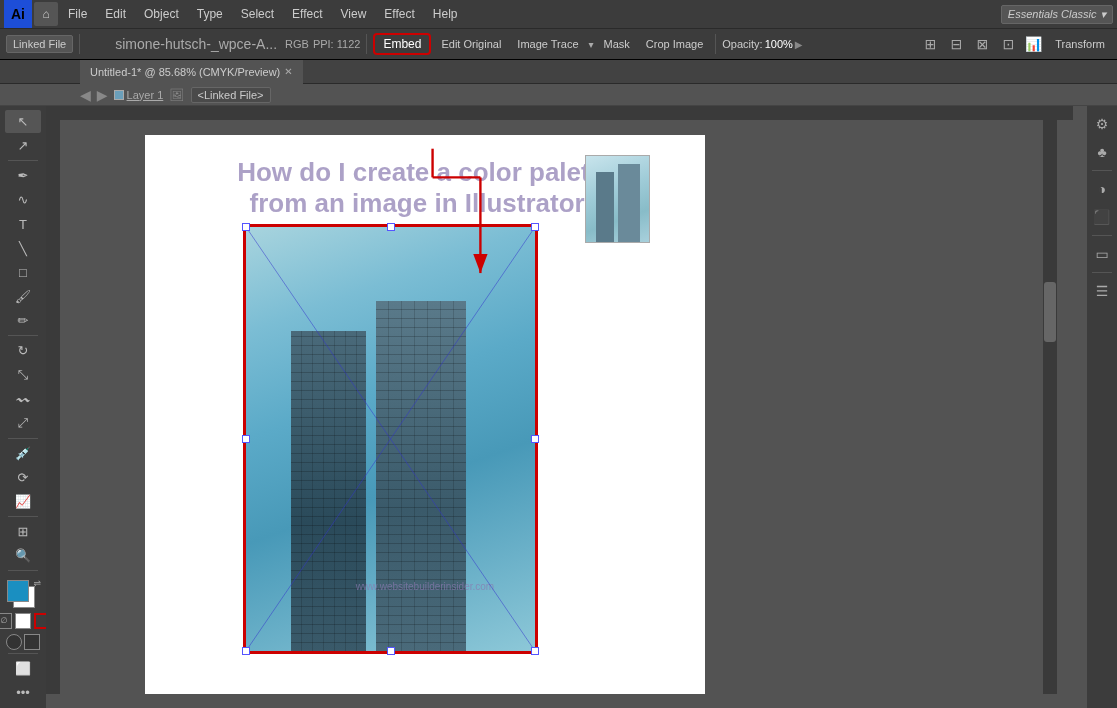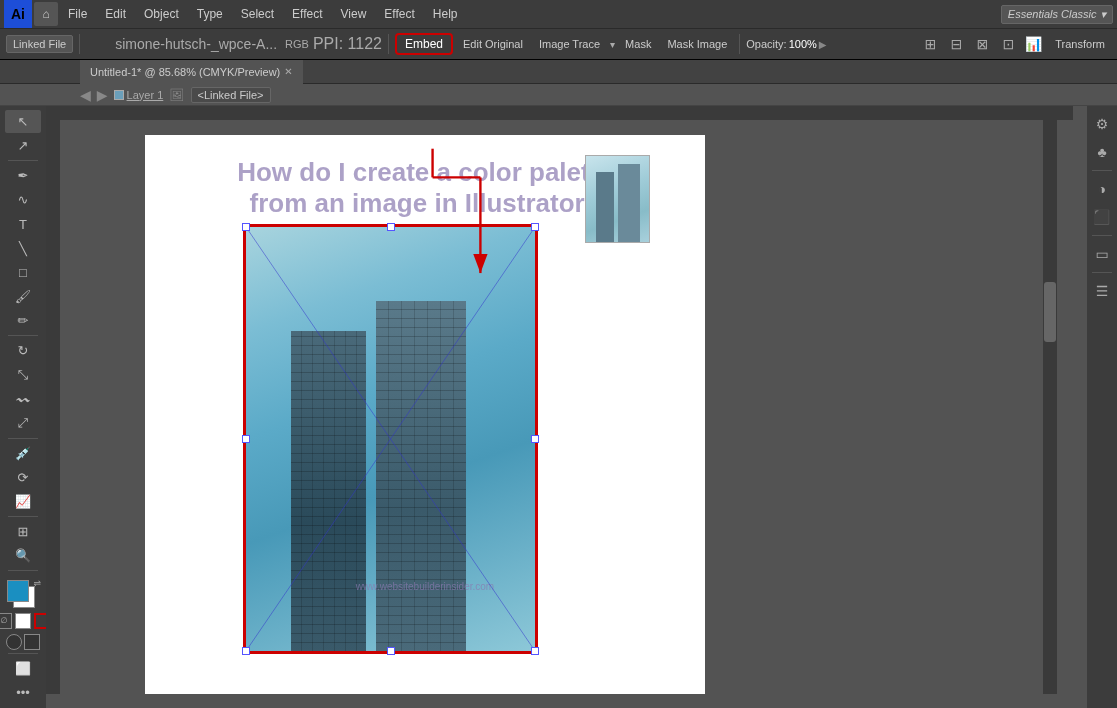--- a/index.html
+++ b/index.html
@@ -86,21 +86,21 @@
       color: #ccc; font-size: 11px; padding: 2px 6px;
       background: #555; border-radius: 2px; border: 1px solid #666;
     }
     .tb-filename {
       color: #aaa; font-size: 14px; padding: 2px 4px; margin-left: 25px;
     }
     .tb-colormode {
       color: #aaa; font-size: 11px;
     }
     .tb-ppi {
-      color: #aaa; font-size: 16px;
+      color: #aaa; font-size: 11px;
     }
     .tb-opacity {
       color: #ccc; font-size: 11px; display: flex; align-items: center; gap: 2px;
     }
     .tb-right {
       margin-left: auto;
       display: flex; align-items: center; gap: 4px;
     }
     .tb-icon-btn {
       width: 22px; height: 22px;
@@ -451,21 +451,21 @@
   <div class="tb-ppi">
     <span>PPI:</span>
     <span>1122</span>
   </div>
   <div class="tb-separator"></div>
   <div class="tb-embed">Embed</div>
   <div class="tb-item">Edit Original</div>
   <div class="tb-item">Image Trace</div>
   <span style="color:#aaa;font-size:10px;cursor:pointer;">▾</span>
   <div class="tb-item">Mask</div>
-  <div class="tb-item">Mask Image</div>
+  <div class="tb-item">Crop Image</div>
   <div class="tb-separator"></div>
   <div class="tb-opacity">
     <span>Opacity:</span>
     <span style="color:#fff;">100%</span>
     <span style="color:#888;font-size:10px;">▶</span>
   </div>
   <div class="tb-right">
     <div class="tb-icon-btn">⊞</div>
     <div class="tb-icon-btn">⊟</div>
     <div class="tb-icon-btn">⊠</div>

